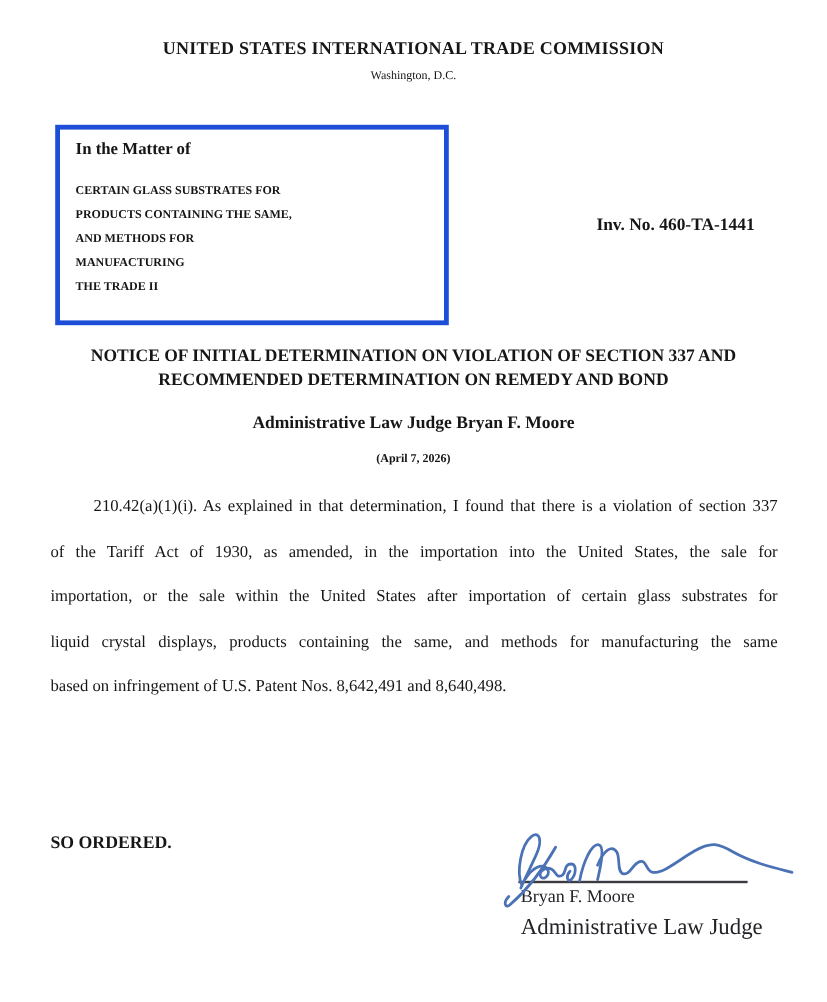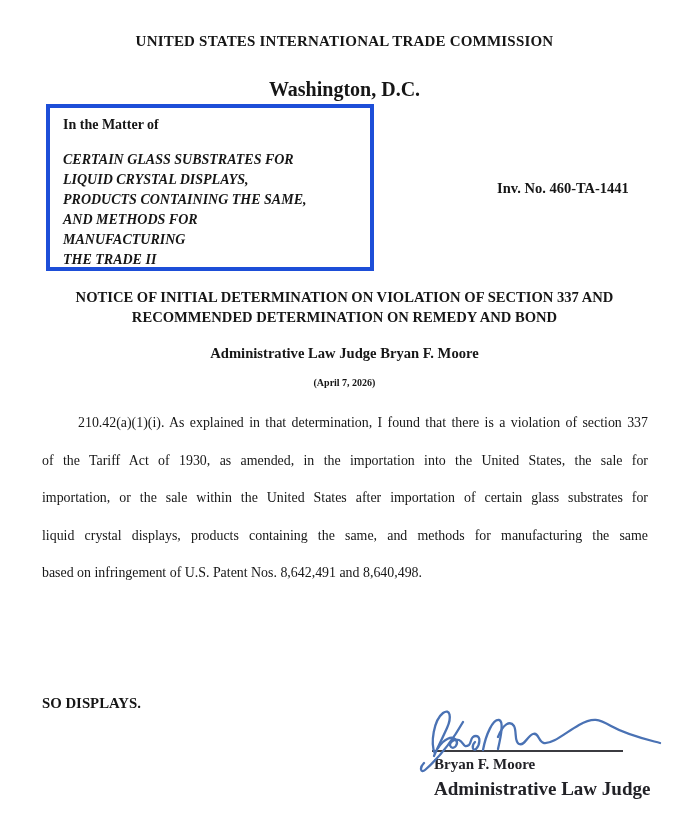--- a/index.html
+++ b/index.html
@@ -13,45 +13,44 @@
     overflow: hidden;
   }
   .centered { position: absolute; left: 0; right: 0; text-align: center; font-weight: bold; }
   .doc-title {
     top: 33px;
     font-weight: bold;
     font-size: 15px;
     letter-spacing: 0.2px;
   }
   .doc-location {
-    top: 78px;
-    font-weight: bold;
-    font-size: 20px;
+    top: 58px;
+    font-weight: normal;
+    font-size: 10px;
   }
   .matter-box {
     position: absolute;
     left: 46px;
     top: 104px;
     width: 328px;
     height: 167px;
     box-sizing: border-box;
     border: 4px solid #1d4ed8;
     padding: 9px 13px;
   }
   .matter-intro {
     font-weight: bold;
     font-size: 14px;
     margin: 0 0 17px 0;
   }
   .case-line {
     font-weight: bold;
-    font-size: 14px;
+    font-size: 10px;
     line-height: 20px;
     white-space: nowrap;
-    font-style: italic;
   }
   .inv-no {
     position: absolute;
     left: 497px;
     top: 180px;
     font-weight: bold;
     font-size: 14.5px;
     white-space: nowrap;
   }
   .notice-line1 { top: 289px; font-weight: bold; font-size: 14.6px; }
@@ -77,24 +76,23 @@
   .so-ordered {
     position: absolute;
     left: 42px;
     top: 695px;
     font-weight: bold;
     font-size: 14.8px;
   }
   .sig-block {
     position: absolute;
     left: 413px;
-    top: 706px;
+    top: 690px;
     width: 270px;
     height: 100px;
-    font-weight: bold;
   }
   .sig-ink {
     position: absolute;
     left: 0;
     top: 0;
     z-index: 2;
   }
   .sig-rule {
     position: absolute;
     left: 19px;
@@ -126,21 +124,20 @@
 
 <div class="page">
 
   <div class="centered doc-title">UNITED STATES INTERNATIONAL TRADE COMMISSION</div>
 
   <div class="centered doc-location">Washington, D.C.</div>
 
   <div class="matter-box">
     <p class="matter-intro">In the Matter of</p>
     <div class="case-line">CERTAIN GLASS SUBSTRATES FOR</div>
-    <div class="case-line">LIQUID CRYSTAL DISPLAYS,</div>
     <div class="case-line">PRODUCTS CONTAINING THE SAME,</div>
     <div class="case-line">AND METHODS FOR</div>
     <div class="case-line">MANUFACTURING</div>
     <div class="case-line">THE TRADE II</div>
   </div>
 
   <div class="inv-no">Inv. No. 460-TA-1441</div>
 
   <div class="centered notice-line1">NOTICE OF INITIAL DETERMINATION ON VIOLATION OF SECTION 337 AND</div>
 
@@ -151,21 +148,21 @@
   <div class="centered decision-date">(April 7, 2026)</div>
 
   <div class="body-para">
     <div class="body-line">210.42(a)(1)(i). As explained in that determination, I found that there is a violation of section 337</div>
     <div class="body-line">of the Tariff Act of 1930, as amended, in the importation into the United States, the sale for</div>
     <div class="body-line">importation, or the sale within the United States after importation of certain glass substrates for</div>
     <div class="body-line">liquid crystal displays, products containing the same, and methods for manufacturing the same</div>
     <div class="body-line">based on infringement of U.S. Patent Nos. 8,642,491 and 8,640,498.</div>
   </div>
 
-  <div class="so-ordered">SO DISPLAYS.</div>
+  <div class="so-ordered">SO ORDERED.</div>
 
   <div class="sig-block">
     <svg class="sig-ink" width="258" height="76" viewBox="0 0 258 76" fill="none" xmlns="http://www.w3.org/2000/svg">
       <g stroke="#4a72b4" stroke-width="2.3" stroke-linecap="round" stroke-linejoin="round">
         <path d="M22,48 C17,37 21,14 30,7 C37,2 39,11 34,22 C29,33 24,43 21,50"></path>
         <path d="M50,16 C42,30 28,50 12,64 C8,67.5 6,62 11,57"></path>
         <path d="M25,42 C31,33 39,29 43,34 C46,38 41,44 38,41 C35,38 40,32 46,34 C51,36 50,43 56,39 C59,36 57,30 63,30 C68,30 67,39 63,43 C60,45.5 58,40 62,36"></path>
         <path d="M70,44 C73,28 80,13 86,14 C91,15 88,30 85,43"></path>
         <path d="M85,31 C90,18 97,14 101,20 C104,25 101,36 106,38 C112,40 114,30 120,28 C126,26 125,36 131,37 C140,38 152,27 166,19 C180,11 186,13 198,20 C214,29 232,33 247,37"></path>
       </g>

